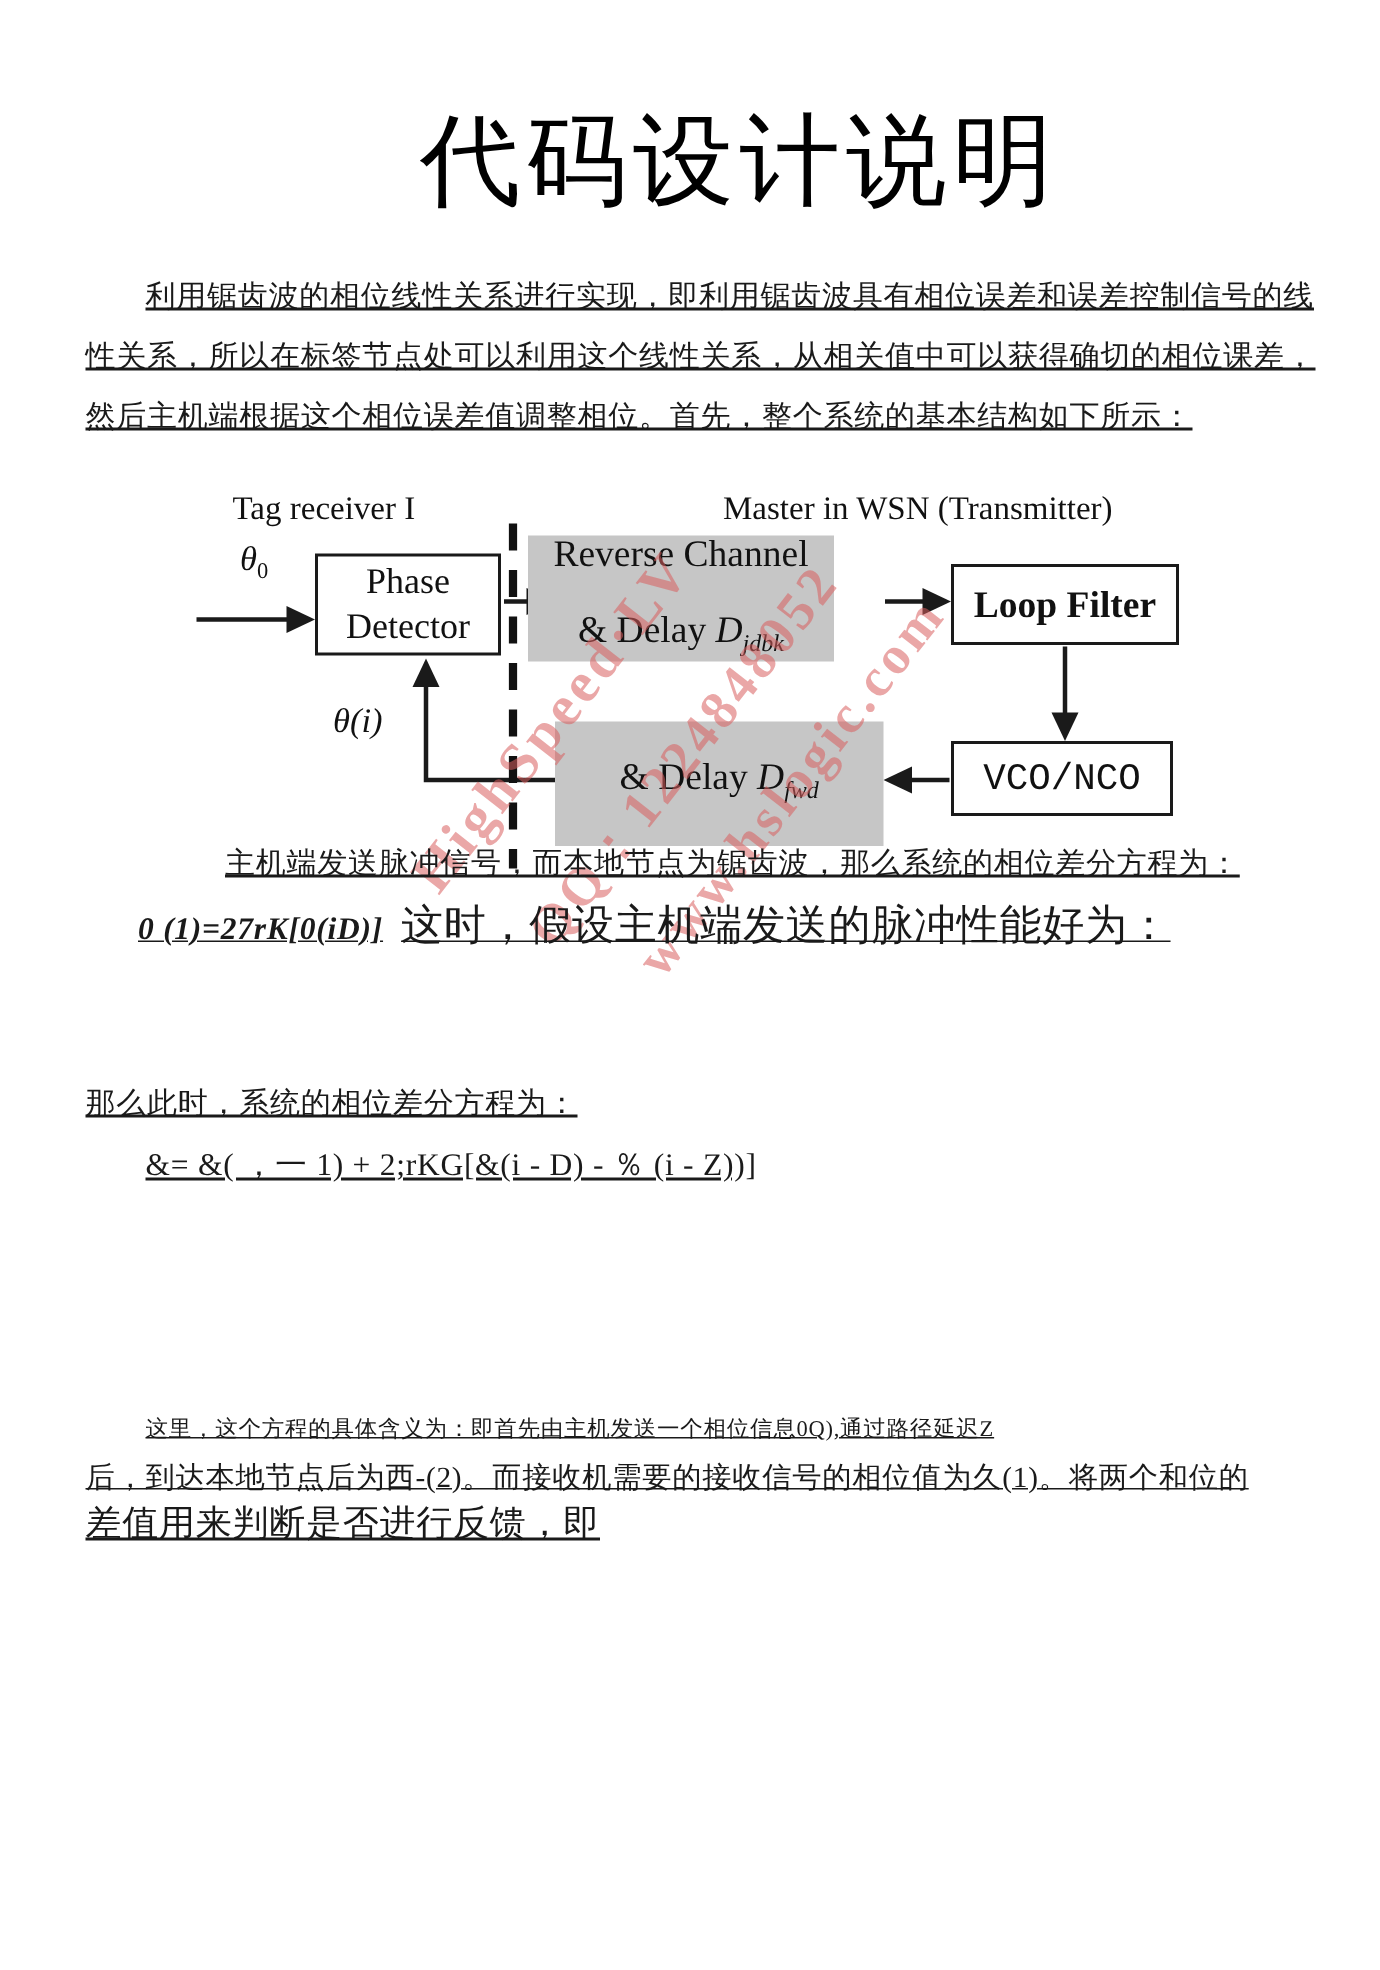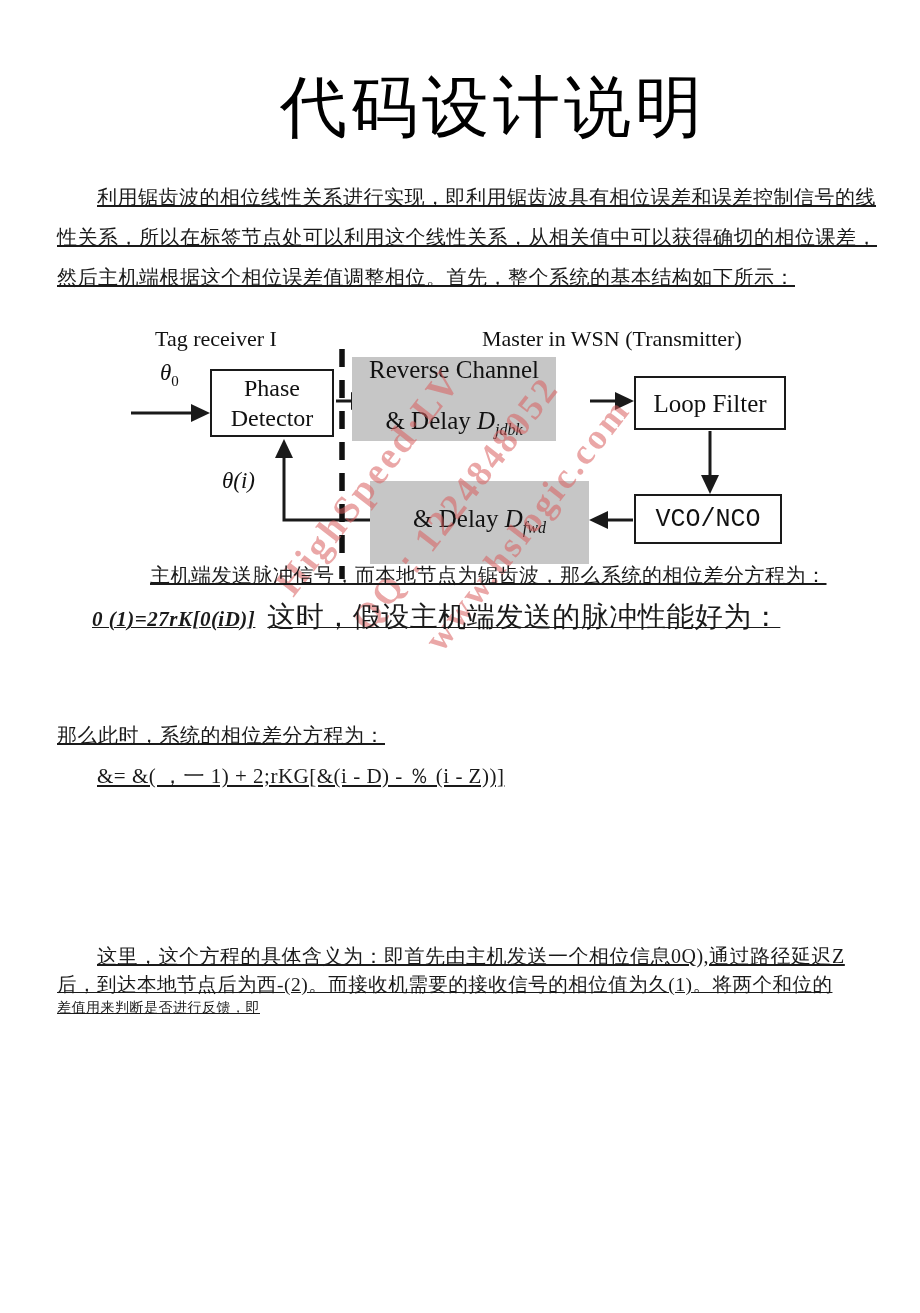--- a/index.html
+++ b/index.html
@@ -108,21 +108,21 @@
     <div class="block boxed pd" style="left:210px;top:49px;width:120px;height:64px;">
       <span class="bl">Phase</span>
       <span class="bl">Detector</span>
     </div>
 
     <div class="block grayed" style="left:352px;top:37px;width:204px;height:84px;gap:20px;">
       <span class="bl">Reverse Channel</span>
       <span class="bl"><span>&amp; Delay </span><span class="dvar">D</span><span class="dsub">jdbk</span></span>
     </div>
 
-    <div class="block boxed" style="left:634px;top:56px;width:148px;height:50px;">
+    <div class="block boxed" style="left:634px;top:56px;width:148px;height:50px;font-weight:bold;">
       <span class="bl">Loop Filter</span>
     </div>
 
     <div class="block boxed" style="left:634px;top:174px;width:144px;height:46px;font-family:Liberation Mono, monospace;">
       <span class="bl">VCO/NCO</span>
     </div>
 
     <div class="block grayed" style="left:370px;top:161px;width:219px;height:83px;">
       <span class="bl"><span>&amp; Delay </span><span class="dvar">D</span><span class="dsub">fwd</span></span>
     </div>
@@ -137,17 +137,17 @@
   <div class="line cn" style="left:150px;top:562px;">主机端发送脉冲信号，而本地节点为锯齿波，那么系统的相位差分方程为：</div>
 
   <div class="line" style="left:92px;top:598px;">
     <span class="eq1">0 (1)=27rK[0(iD)]</span><span class="eq1tail cn">这时，假设主机端发送的脉冲性能好为：</span>
   </div>
 
   <div class="line cn" style="left:57px;top:722px;">那么此时，系统的相位差分方程为：</div>
 
   <div class="line eq2" style="left:97px;top:762px;">&amp;= &amp;( ，一 1) + 2;rKG[&amp;(i - D) - ％ (i - Z))]</div>
 
-  <div class="line cn indent" style="left:57px;top:943px;font-size:20px;">这里，这个方程的具体含义为：即首先由主机发送一个相位信息0Q),通过路径延迟Z</div>
+  <div class="line cn indent" style="left:57px;top:943px;font-size:15px;">这里，这个方程的具体含义为：即首先由主机发送一个相位信息0Q),通过路径延迟Z</div>
   <div class="line cn" style="left:57px;top:971px;font-size:19.5px;">后，到达本地节点后为西-(2)。而接收机需要的接收信号的相位值为久(1)。将两个和位的</div>
-  <div class="line cn" style="left:57px;top:999px;font-size:14px;">差值用来判断是否进行反馈，即</div>
+  <div class="line cn" style="left:57px;top:999px;font-size:24px;">差值用来判断是否进行反馈，即</div>
 
 </div>
 
 </body></html>

